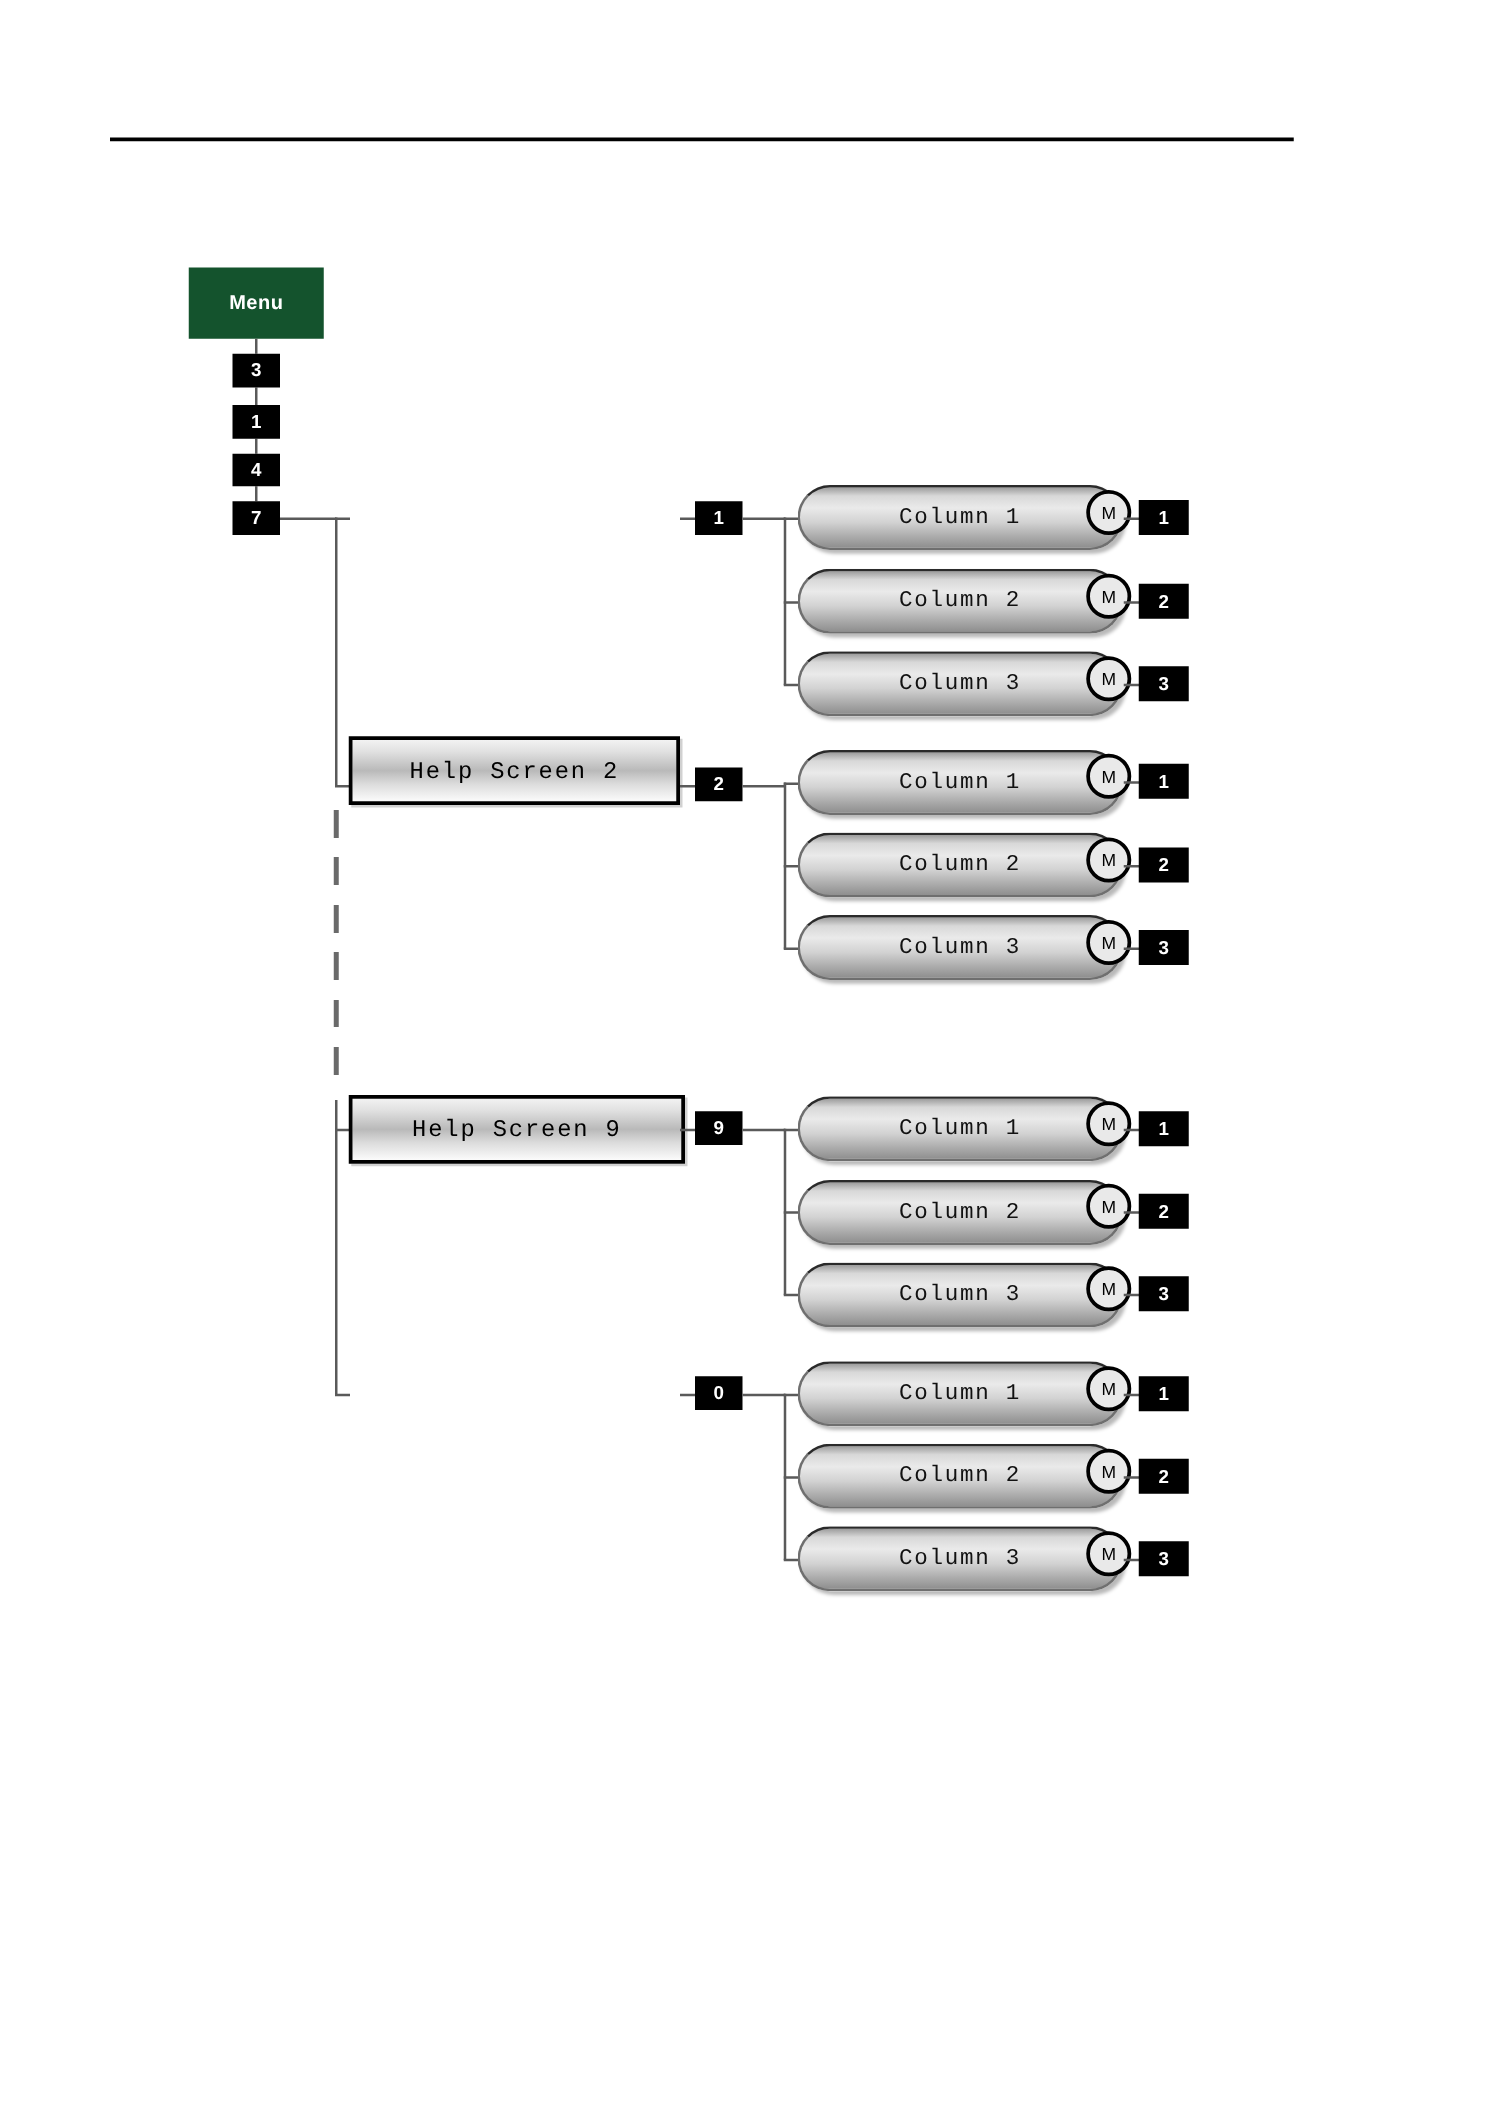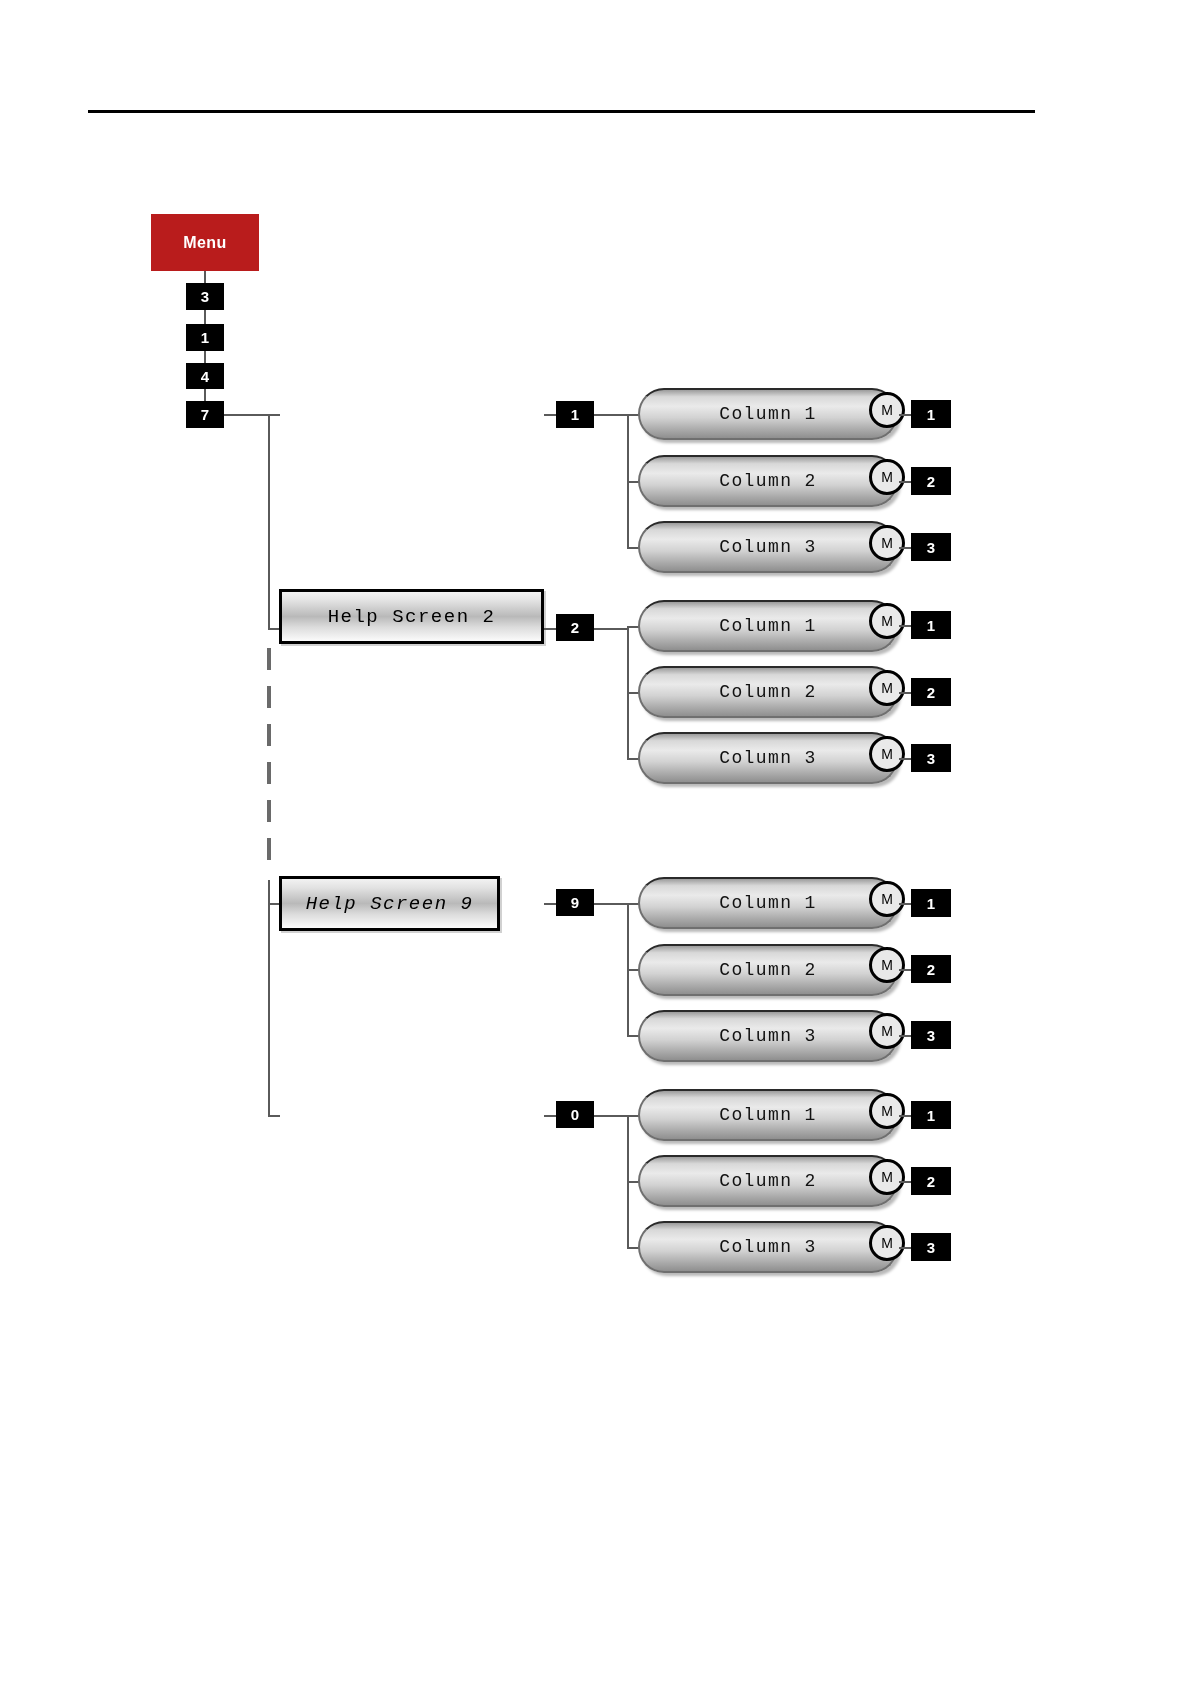--- a/index.html
+++ b/index.html
@@ -33,21 +33,21 @@
   }
 
   
   .node {
     position: absolute;
     box-sizing: border-box;
   }
 
   
   .menu-box {
-    background: #b91c1c;
+    background: #14532d;
     color: #ffffff;
     display: flex;
     align-items: center;
     justify-content: center;
     font-family: "Liberation Sans", sans-serif;
     font-weight: bold;
     font-size: 16px;
     letter-spacing: .4px;
   }
 
@@ -214,21 +214,21 @@
   <div class="node column-box" style="left:638px; top:666px; width:260px; height:52px;">Column 2</div>
   <div class="m-circle" style="left:869px; top:670px;">M</div>
   <div class="conn-h" style="left:899px; top:692px; width:22px;"></div>
   <div class="node key-badge" style="left:911px; top:678px; width:40px; height:28px;">2</div>
 
   <div class="node column-box" style="left:638px; top:732px; width:260px; height:52px;">Column 3</div>
   <div class="m-circle" style="left:869px; top:736px;">M</div>
   <div class="conn-h" style="left:899px; top:758px; width:22px;"></div>
   <div class="node key-badge" style="left:911px; top:744px; width:40px; height:28px;">3</div>
 
-  <div class="node screen-box" style="left:279px; top:876px; width:221px; height:55px;font-style:italic;">Help Screen 9</div>
+  <div class="node screen-box" style="left:279px; top:876px; width:269px; height:55px;">Help Screen 9</div>
   <div class="conn-h" style="left:544px; top:903px; width:12px;"></div>
   <div class="node key-badge" style="left:556px; top:889px; width:38px; height:27px;">9</div>
   <div class="conn-h" style="left:594px; top:903px; width:34px;"></div>
   <div class="conn-v" style="left:627px; top:903px; height:133px;"></div>
   <div class="conn-h" style="left:627px; top:903px; width:12px;"></div>
   <div class="conn-h" style="left:627px; top:969px; width:12px;"></div>
   <div class="conn-h" style="left:627px; top:1035px; width:12px;"></div>
 
   <div class="node column-box" style="left:638px; top:877px; width:260px; height:52px;">Column 1</div>
   <div class="m-circle" style="left:869px; top:881px;">M</div>

